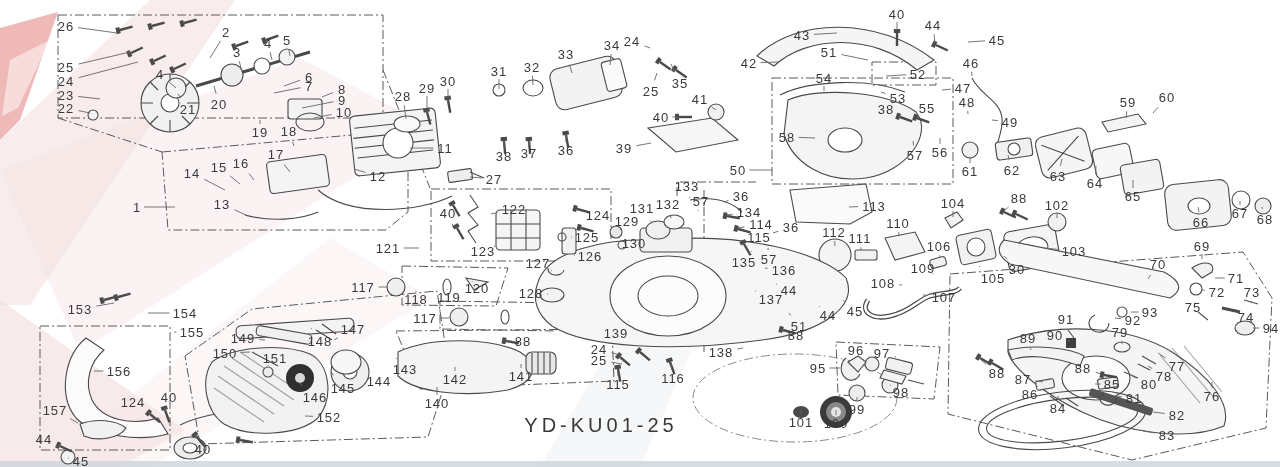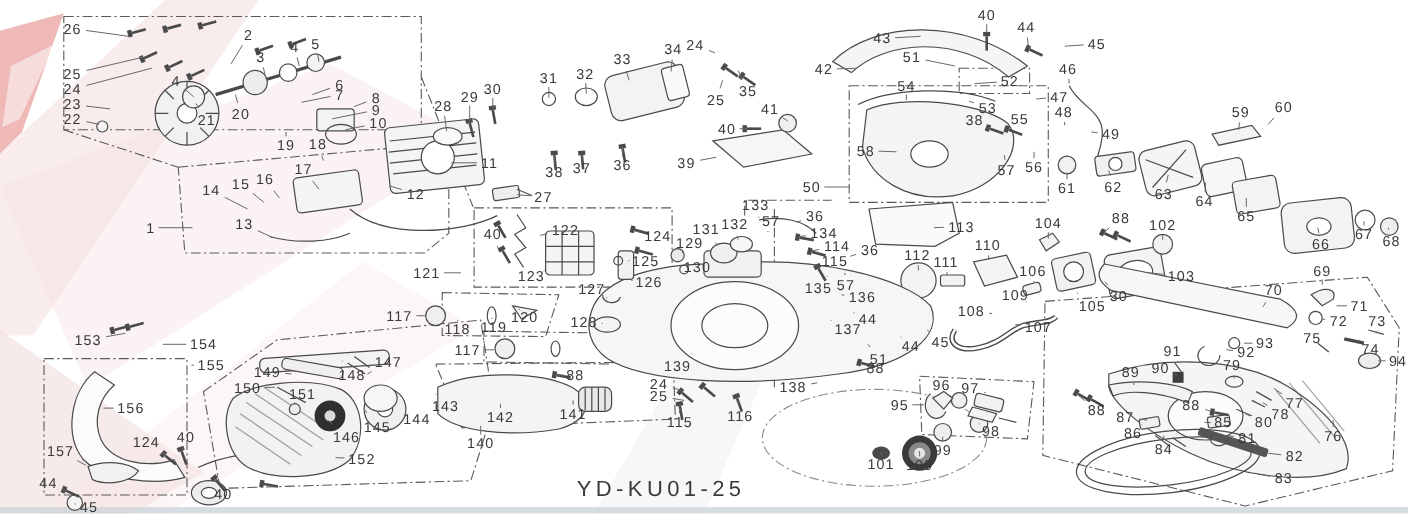--- a/index.html
+++ b/index.html
@@ -1,20 +1,20 @@
 <!DOCTYPE html>
 <html><head>
 <meta charset="utf-8">
 <style>
   html,body{margin:0;padding:0;background:#ffffff;}
   body{width:1280px;height:467px;overflow:hidden;font-family:"Liberation Sans",sans-serif;}
   .stage{position:relative;width:1280px;height:467px;background:#fff;}
   .stage svg{position:absolute;left:0;top:0;}
   .diagram-title{
-    position:absolute;left:601px;top:434px;transform:translateX(-50%);
+    position:absolute;left:601px;top:414px;transform:translateX(-50%);
     font-size:20px;letter-spacing:4px;color:#3a3a3a;white-space:nowrap;
     font-family:"Liberation Sans",sans-serif;
   }
   .dashdot{stroke-dasharray:9 3 2 3;fill:none;}
 </style>
 </head>
 <body>
 
 <div class="stage">
 

